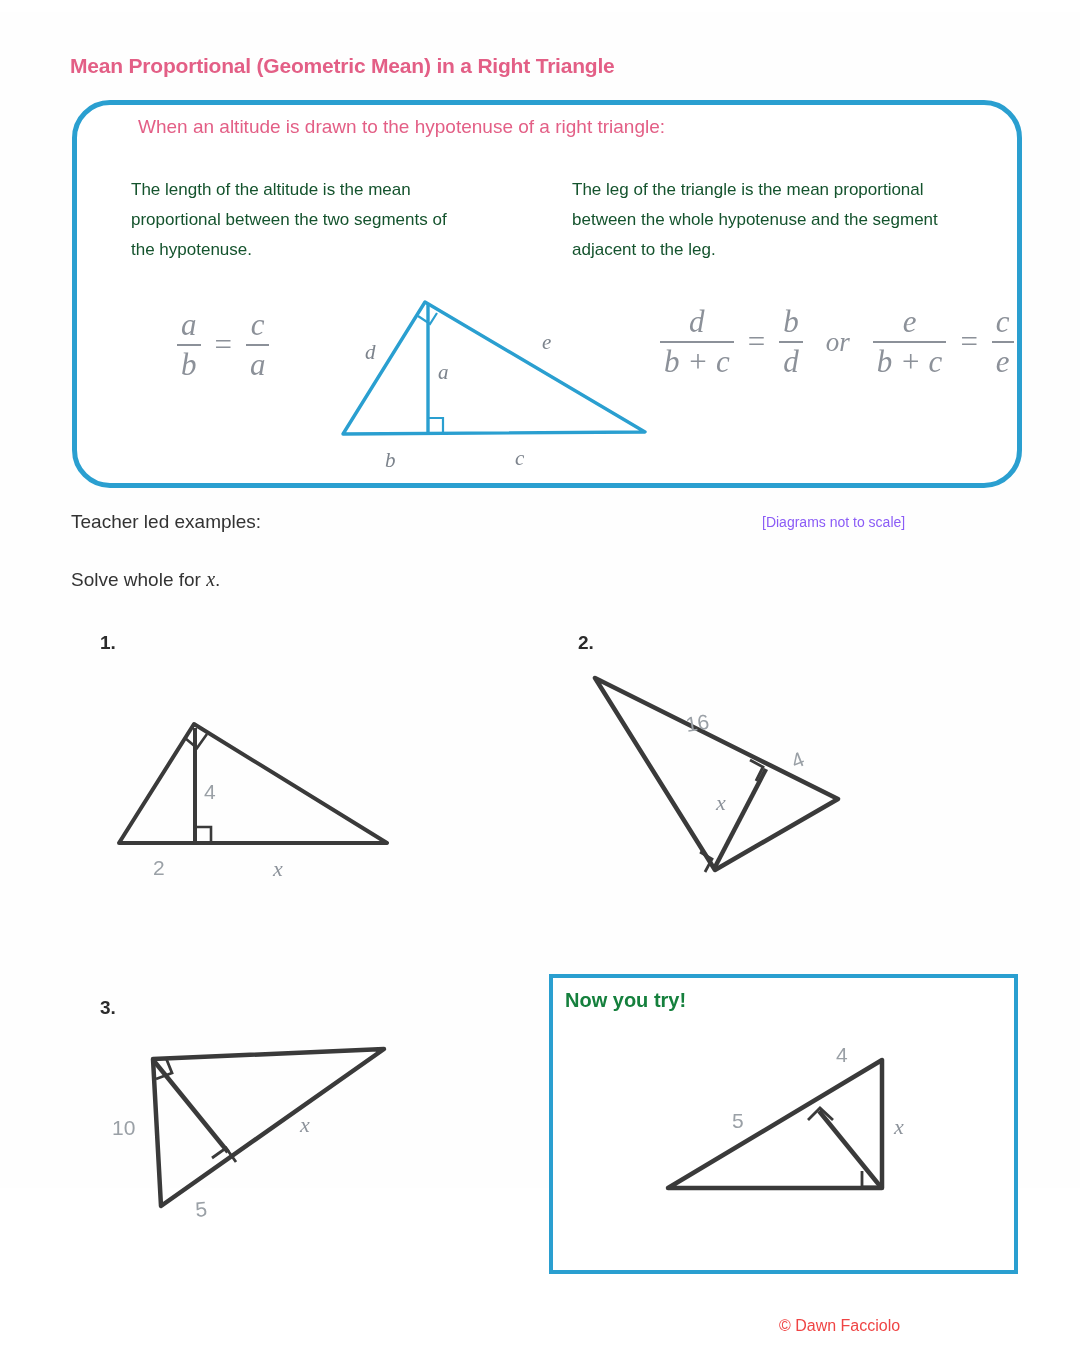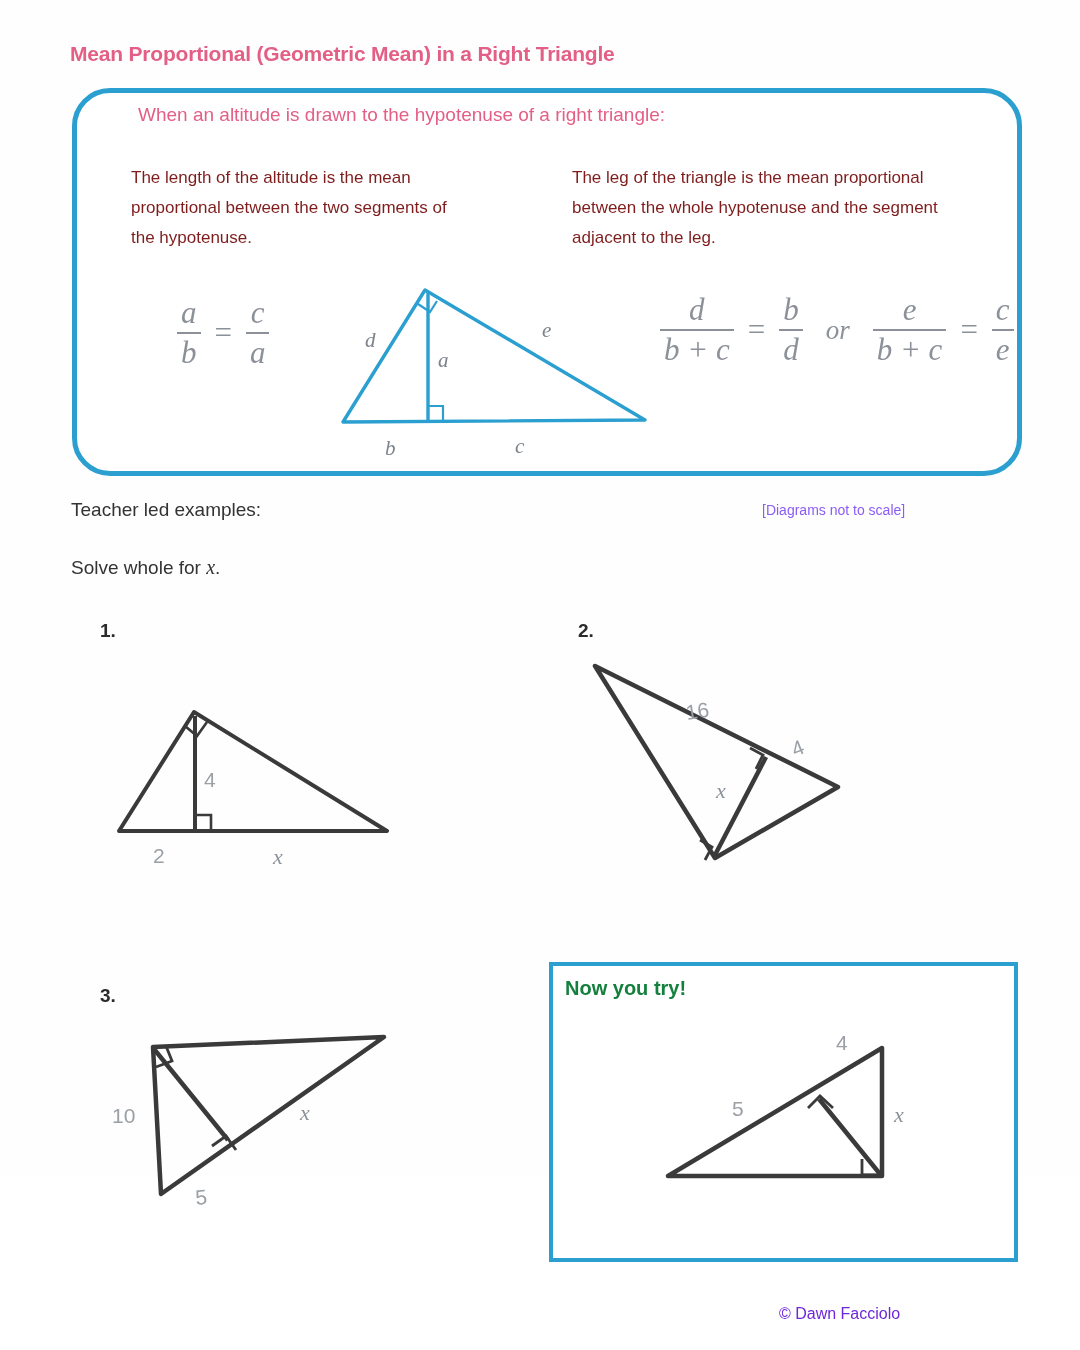--- a/index.html
+++ b/index.html
@@ -11,21 +11,21 @@
   body {
     width: 1080px;
     height: 1350px;
     position: relative;
     font-family: "Liberation Sans", sans-serif;
     color: #333333;
     overflow: hidden;
   }
   .page {
     position: absolute;
-    left: 0; top: 0;
+    left: 0; top: 12px;
     width: 1080px;
     height: 1176px;
     background: #fefefe;
   }
 
   
   .worksheet-title {
     position: absolute;
     left: 70px;
     top: 42px;
@@ -53,21 +53,21 @@
     left: 138px;
     top: 104px;
     font-size: 19px;
     color: #e35f86;
     white-space: nowrap;
   }
   .info-col {
     position: absolute;
     font-size: 17px;
     line-height: 30px;
-    color: #7f1d1d;
+    color: #14532d;
   }
   .info-col-left {
     left: 131px;
     top: 163px;
     width: 340px;
   }
   .info-col-right {
     left: 572px;
     top: 163px;
     width: 400px;
@@ -179,21 +179,21 @@
     color: #15803d;
     white-space: nowrap;
   }
 
   
   .copyright {
     position: absolute;
     left: 779px;
     top: 1305px;
     font-size: 16px;
-    color: #6d28d9;
+    color: #ef4444;
     white-space: nowrap;
   }
 
   
   text.lbl-blue {
     font-family: "Liberation Serif", serif;
     font-style: italic;
     fill: #7c838c;
     font-size: 21px;
   }

